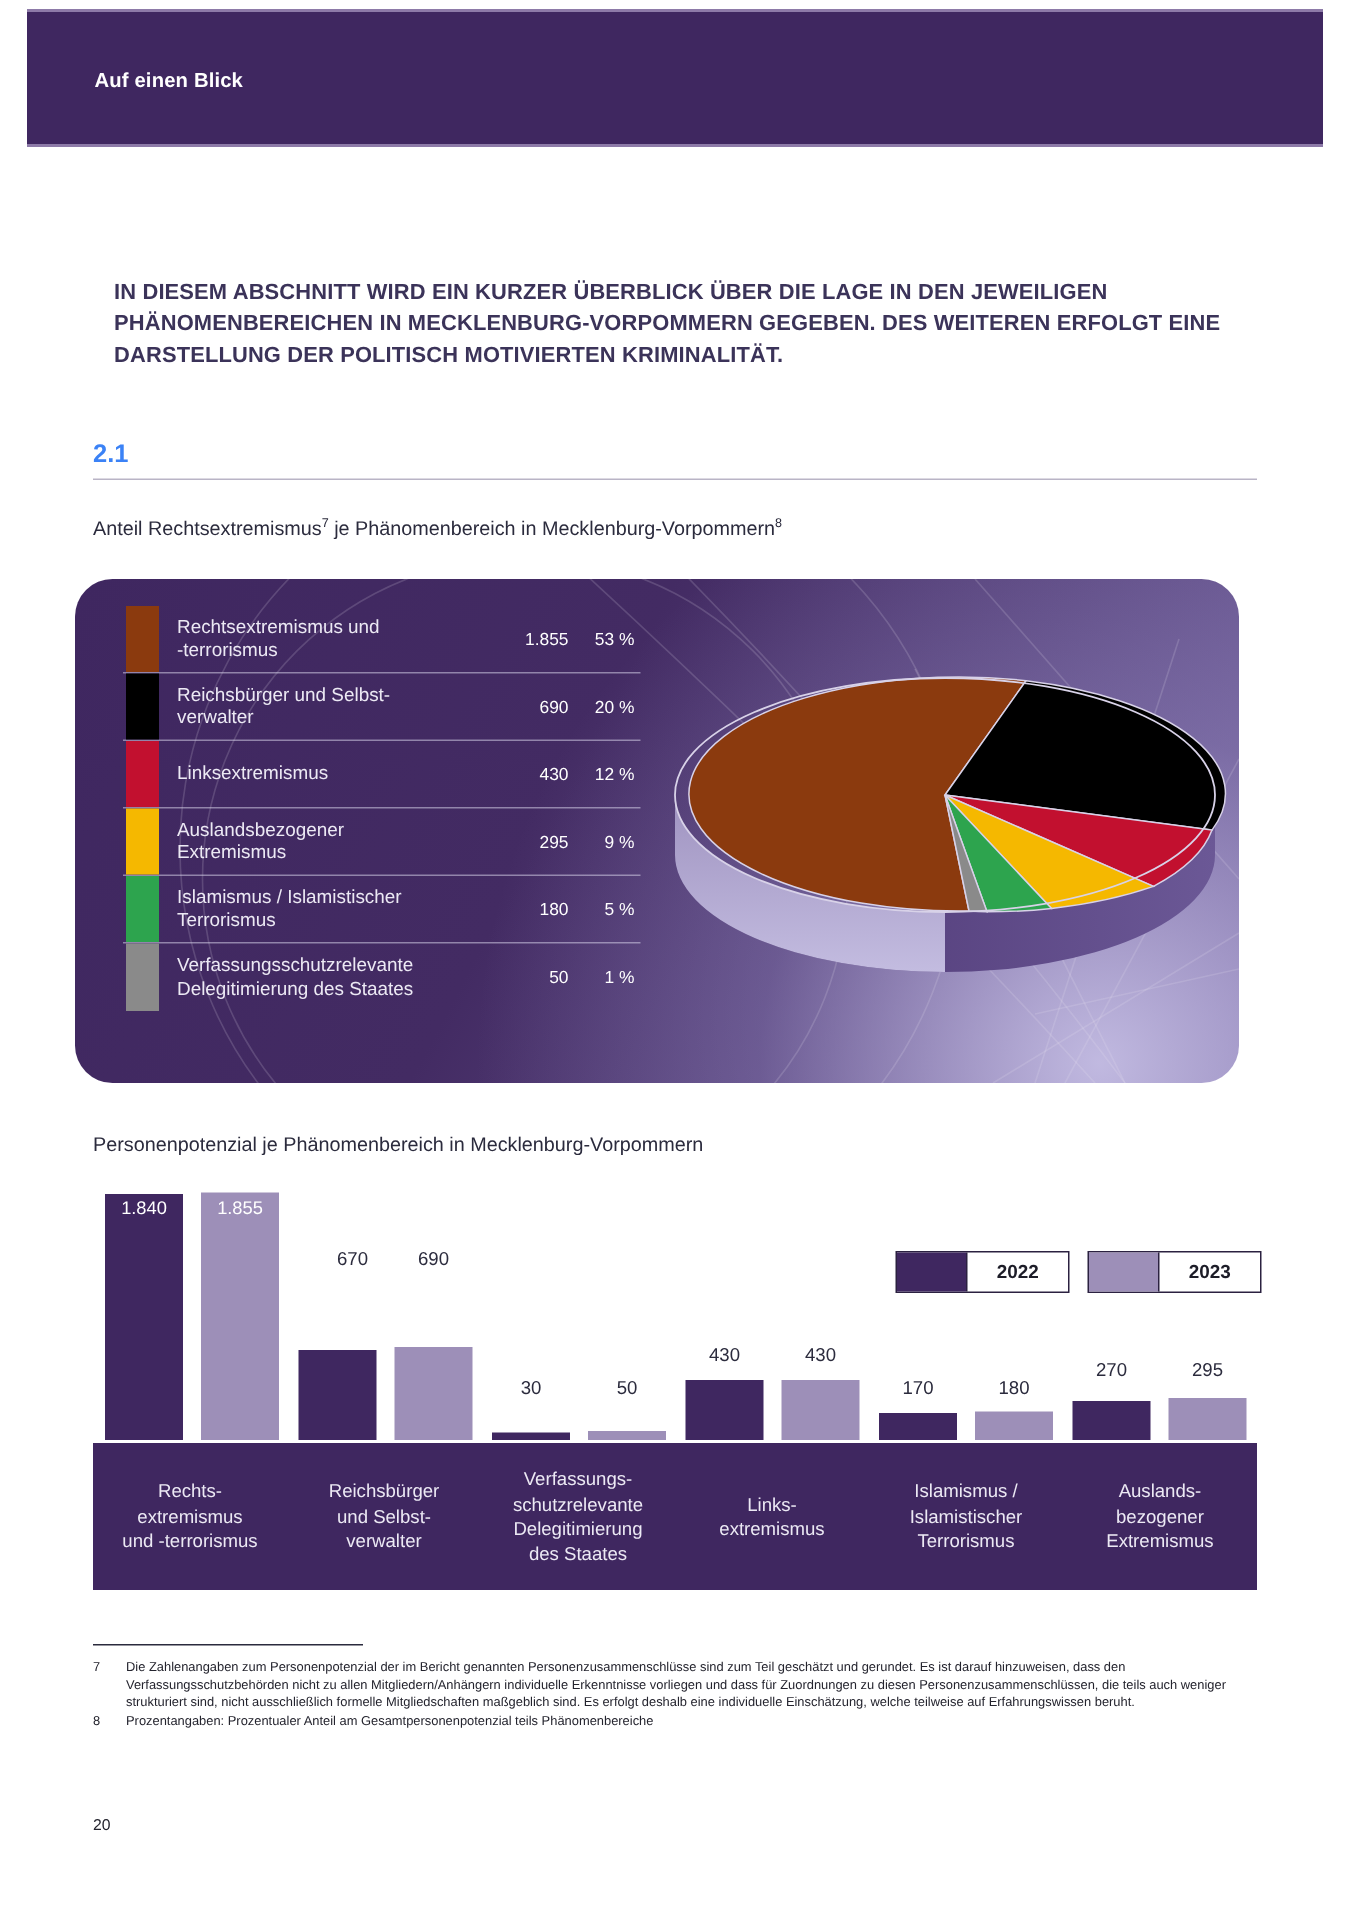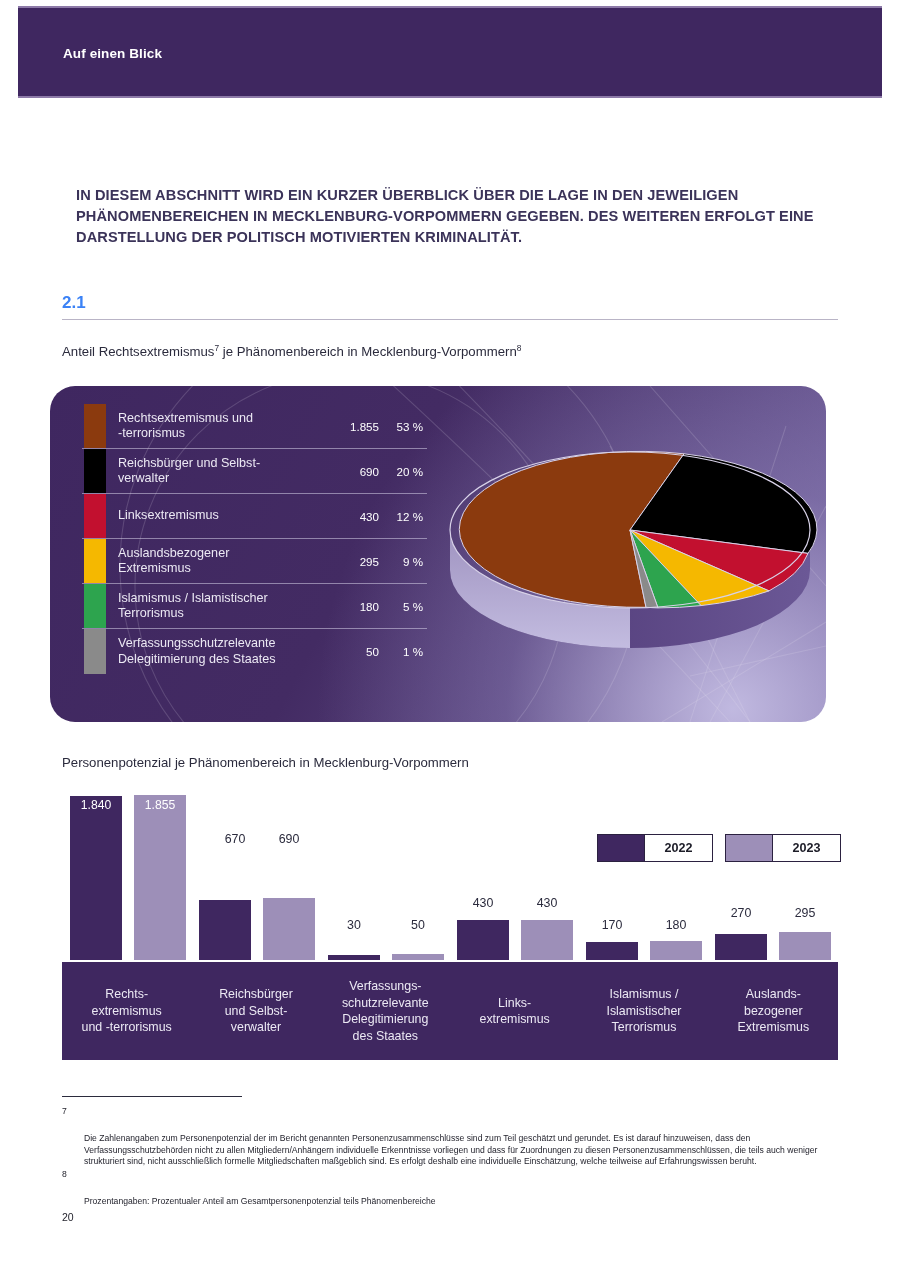--- a/index.html
+++ b/index.html
@@ -123,21 +123,21 @@
     width:68px; display:flex; align-items:center; justify-content:center;
     font-size:12.6px; font-weight:bold; color:#1d1d28;
     border-left:1.6px solid #2b2140;
   }
 
   
   .fn-rule{ position:absolute; left:62px; top:1096px; width:180px; border-top:1.4px solid #2b2b3d; }
   .fn-block{ position:absolute; left:62px; top:1106px; width:790px; }
   .fn{ display:flex; font-size:8.6px; line-height:11.6px; color:#24242e; }
   .fn-n{ width:22px; flex:0 0 22px; }
-  .fn-t{ flex:1;margin-top:27px; }
+  .fn-t{ flex:1; }
   .pageno{ position:absolute; left:62px; top:1211px; font-size:10.5px; color:#24242e; }
 </style>
 </head>
 <body>
 
 <div class="header-band">
   <div class="header-title">Auf einen Blick</div>
 </div>
 
 <div class="intro">IN DIESEM ABSCHNITT WIRD EIN KURZER ÜBERBLICK ÜBER DIE LAGE IN DEN JEWEILIGEN PHÄNOMENBEREICHEN IN MECKLENBURG-VORPOMMERN GEGEBEN. DES WEITEREN ERFOLGT EINE DARSTELLUNG DER POLITISCH MOTIVIERTEN KRIMINALITÄT.</div>

